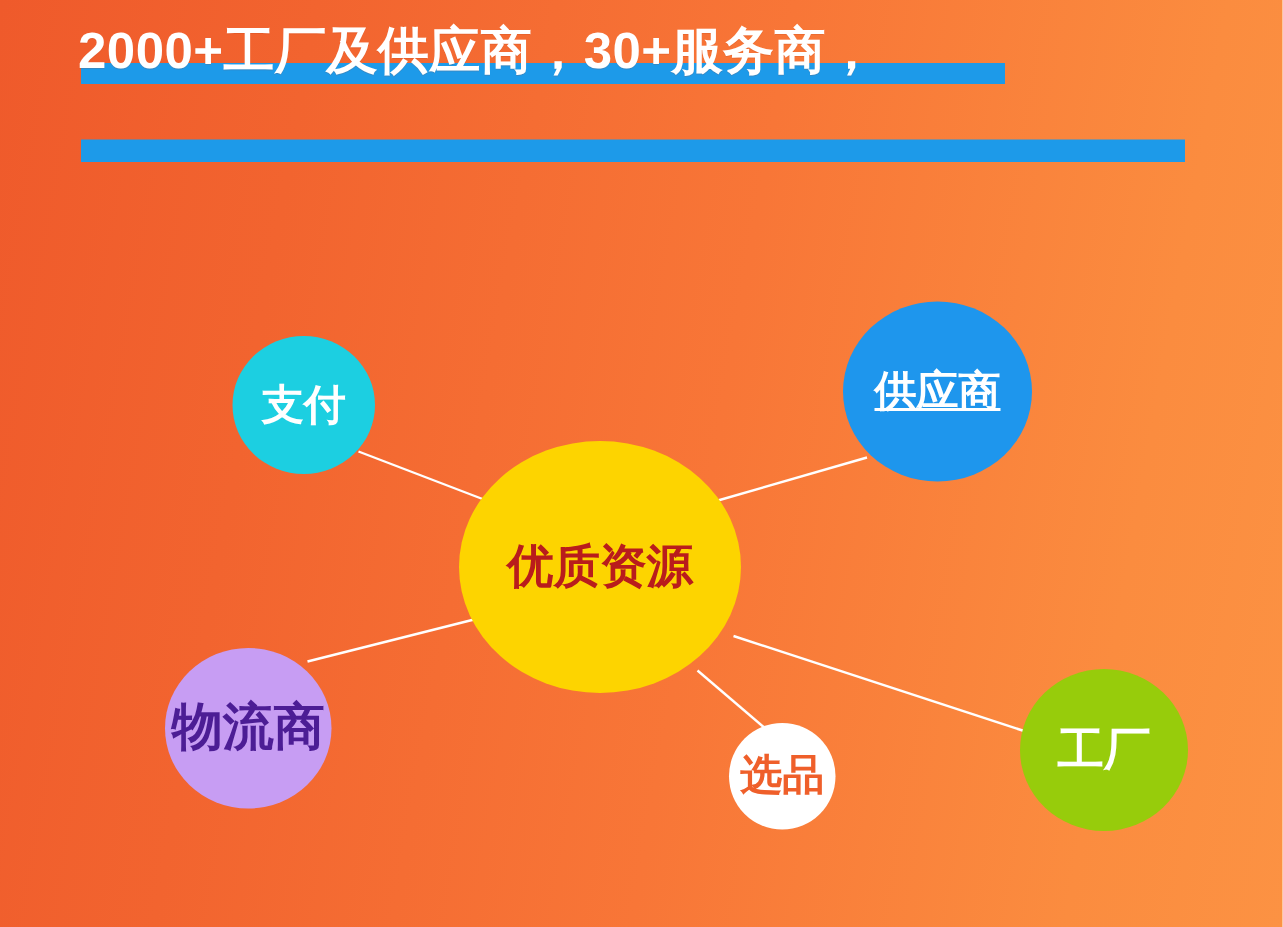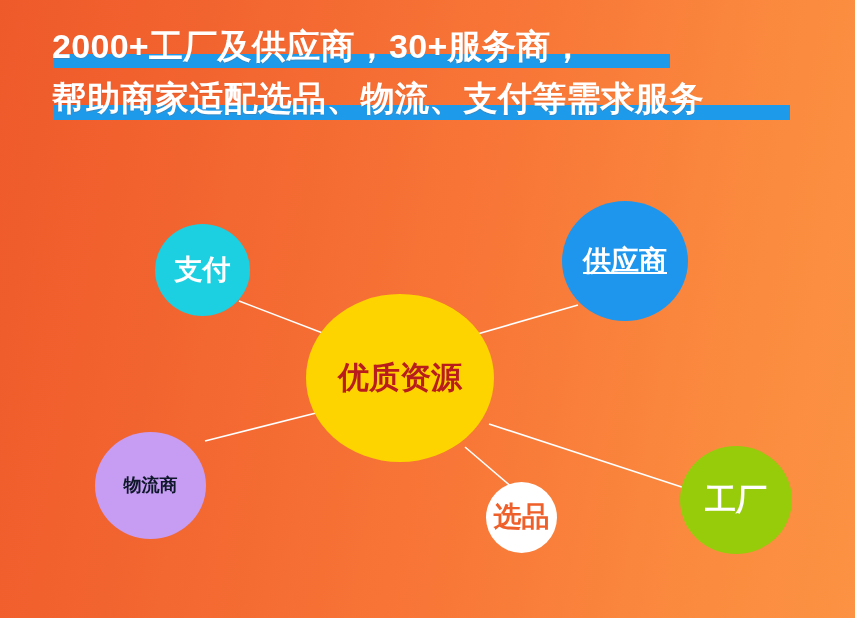--- a/index.html
+++ b/index.html
@@ -19,21 +19,21 @@
     width: 855px;
     height: 618px;
     background: linear-gradient(100deg, #ef5a2b 0%, #f2642f 22%, #f87637 55%, #fb8c3f 85%, #fc9243 100%);
     overflow: hidden;
   }
 
   
   #headline {
     position: absolute;
     left: 52px;
-    top: 20px;
+    top: 8px;
     width: 790px;
   }
   .head-line {
     position: relative;
     display: block;
     height: 52px;
     line-height: 52px;
     white-space: nowrap;
   }
   .head-bar {
@@ -100,25 +100,25 @@
   }
   #node-supplier {
     left: 562px; top: 201px;
     width: 126px; height: 120px;
     background: #1e96ed;
     color: #ffffff;
     font-size: 28px;
     text-decoration: underline;
   }
   #node-logistics {
-    left: 95px; top: 432px;
+    left: 110px; top: 432px;
     width: 111px; height: 107px;
     background: #c79df3;
-    color: #0f172a;
-    font-size: 18px;
+    color: #4c1d95;
+    font-size: 34px;
   }
   #node-selection {
     left: 486px; top: 482px;
     width: 71px; height: 71px;
     background: #ffffff;
     color: #ef5f2a;
     font-size: 28px;
   }
   #node-factory {
     left: 680px; top: 446px;
@@ -135,21 +135,20 @@
 
   <div id="headline">
 
     <div class="head-line">
       <div class="head-bar" id="bar-1"></div>
       <span class="head-text">2000+工厂及供应商，30+服务商，</span>
     </div>
 
     <div class="head-line">
       <div class="head-bar" id="bar-2"></div>
-      <span class="head-text">帮助商家适配选品、物流、支付等需求服务</span>
     </div>
 
   </div>
 
   <div id="diagram">
 
     <svg id="connectors" viewBox="0 0 855 618">
       <line x1="239" y1="301" x2="333" y2="337" stroke="#ffffff" stroke-width="1.6"></line>
       <line x1="474" y1="335" x2="578" y2="305" stroke="#ffffff" stroke-width="1.6"></line>
       <line x1="205" y1="441" x2="320" y2="412" stroke="#ffffff" stroke-width="1.6"></line>

